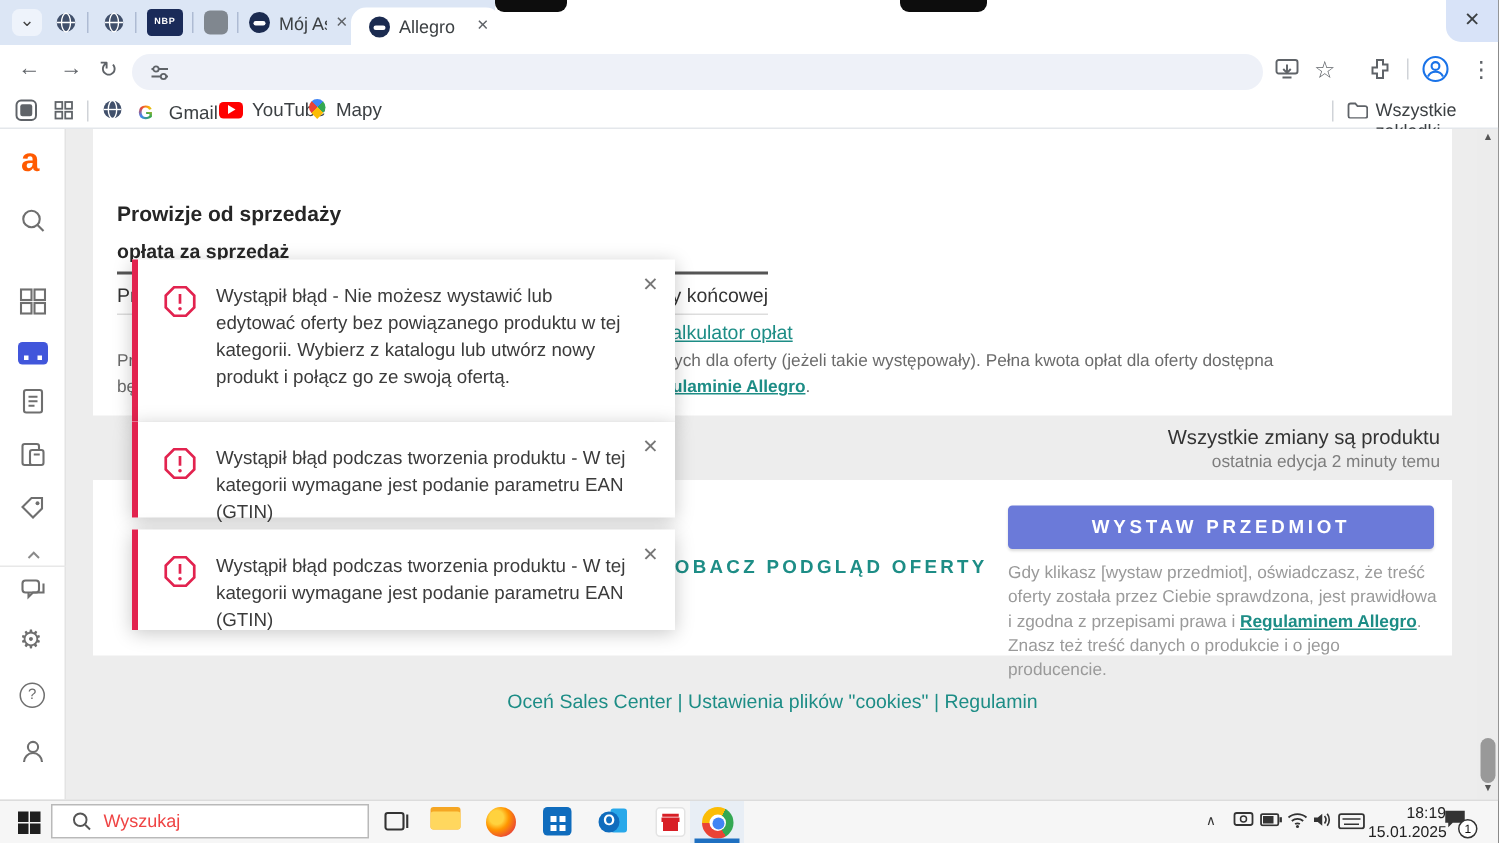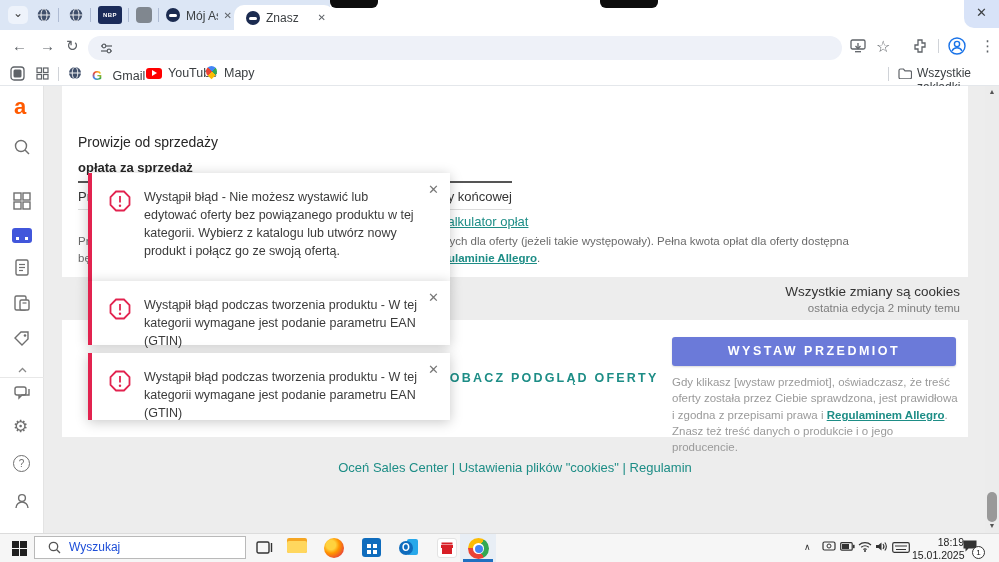--- a/index.html
+++ b/index.html
@@ -52,21 +52,21 @@
   .sidebar { left:0; top:86px; width:44px; height:447px; background:#fff; border-right:1px solid #e3e3e3; }
   .side-ico { left:13px; width:18px; height:18px; color:#6f6f6f; }
   .logo-a { left:14px; top:94px; font-size:22px; font-weight:bold; color:#ff5a00; }
   .active-nav { left:12px; top:228px; width:20px; height:15px; background:#4156db; border-radius:3px; }
   .active-nav::after { content:""; position:absolute; left:4px; top:9px; width:3px; height:3px;
     background:#fff; box-shadow:9px 0 0 #fff; }
   .side-div { left:0; top:377px; width:44px; height:1px; background:#e8e8e8; }
 
   .card { background:#fff; }
   .h1 { font-size:22px; font-weight:bold; color:#262626; }
-  .h2 { font-size:14px; font-weight:normal; color:#262626; }
+  .h2 { font-size:14px; font-weight:bold; color:#262626; }
   .h3 { font-size:13px; font-weight:bold; color:#262626; }
   .teal { color:#1d8d86; }
   .fee-line-dark { left:78px; top:181px; width:434px; height:2px; background:#555; }
   .fee-line-light { left:78px; top:209px; width:434px; height:1px; background:#ddd; }
   .fee-row { left:78px; top:189px; width:434px; display:flex; justify-content:space-between;
     font-size:13px; color:#333; }
   .link { color:#1d8d86; text-decoration:underline; }
   .note { left:78px; top:233px; width:884px; font-size:11.5px; color:#6b6b6b; line-height:1.5; }
 
   .saved-status { left:600px; top:284px; width:360px; text-align:right; font-size:13.5px; color:#333; font-weight:500; }
@@ -89,21 +89,21 @@
   .toast-ico { position:absolute; left:17px; top:17px; }
 
   
   .scrollbar { left:985px; top:86px; width:14px; height:447px; background:#ececec; }
   .scroll-arrow { left:985px; width:14px; text-align:center; font-size:7px; color:#555; }
   .scroll-thumb { left:987px; top:492px; width:10px; height:30px; background:#999; border-radius:5px; }
 
   
   .taskbar { left:0; top:533px; width:999px; height:29px; background:#f6f6f6; border-top:1px solid #dcdcdc; }
   .tb-search { left:34px; top:536px; width:212px; height:23px; background:#fff; border:1px solid #b9b9b9; }
-  .tb-search-text { font-size:12px; color:#1d4ed8; line-height:21px; }
+  .tb-search-text { font-size:12px; color:#ef4444; line-height:21px; }
   .tb-ico { top:538px; width:20px; height:20px; }
   .chrome-active { left:460px; top:534px; width:36px; height:28px; background:#e8eef5; }
   .chrome-underline { left:463px; top:559px; width:30px; height:3px; background:#1f70c1; }
   .chrome-ball { width:21px; height:21px; border-radius:50%;
     background:conic-gradient(from 150deg, #ea4335 0 120deg, #fbbc05 0 240deg, #34a853 0 360deg); position:relative; }
   .chrome-ball::before { content:""; position:absolute; left:5px; top:5px; width:11px; height:11px;
     border-radius:50%; background:#fff; }
   .chrome-ball::after { content:""; position:absolute; left:6.5px; top:6.5px; width:8px; height:8px;
     border-radius:50%; background:#4285f4; }
   .firefox-ball { width:20px; height:20px; border-radius:50%;
@@ -157,21 +157,21 @@
   <div class="abs tab-sep" style="left:158px;"></div>
 
   <div class="abs" style="left:164px;top:6px;width:68px;height:20px;">
     <div class="allegro-fav" style="position:absolute;left:2px;top:2px;"></div>
     <div class="tab-label" style="position:absolute;left:22px;top:3px;width:32px;">Mój Aso</div>
     <div class="tab-close" style="position:absolute;right:0;top:3px;">✕</div>
   </div>
 
   <div class="abs active-tab">
     <div class="allegro-fav" style="position:absolute;left:12px;top:6px;"></div>
-    <div class="tab-label" style="position:absolute;left:32px;top:6px;width:42px;">Znasz</div>
+    <div class="tab-label" style="position:absolute;left:32px;top:6px;width:42px;">Allegro</div>
     <div class="tab-close" style="position:absolute;right:8px;top:6px;">✕</div>
   </div>
 
   <div class="abs toolbar"></div>
   <div class="abs nav-ico" style="left:12px;top:37px;">←</div>
   <div class="abs nav-ico" style="left:40px;top:37px;">→</div>
   <div class="abs nav-ico" style="left:66px;top:37px;">↻</div>
   <div class="abs omnibox"></div>
   <svg class="abs" style="left:100px;top:42px;" width="13" height="13" viewBox="0 0 13 13">
     <line x1="1" y1="4" x2="12" y2="4" stroke="#5f6368" stroke-width="1.3"></line>
@@ -285,21 +285,21 @@
     <span>Prowizja od sprzedaży</span>
     <span>ceny końcowej</span>
   </div>
   <div class="abs fee-line-light"></div>
   <div class="abs link" style="left:441px;top:214px;font-size:13px;">kalkulator opłat</div>
   <div class="abs note">
     <span>Prezentowana kwota nie uwzględnia wcześniejszych opłat zarejestrowanych dla oferty (jeżeli takie występowały). Pełna kwota opłat dla oferty dostępna</span><br>
     <span>będzie po zakończeniu oferty. Zasady naliczania opłat opisane są w </span><span class="link" style="font-weight:bold;">Regulaminie Allegro</span><span>.</span>
   </div>
 
-  <div class="abs saved-status">Wszystkie zmiany są cookies</div>
+  <div class="abs saved-status">Wszystkie zmiany są produktu</div>
   <div class="abs saved-sub">ostatnia edycja 2 minuty temu</div>
 
   <div class="abs card" style="left:62px;top:320px;width:906px;height:117px;"></div>
   <div class="abs preview-link">ZOBACZ PODGLĄD OFERTY</div>
   <div class="abs submit-btn">WYSTAW PRZEDMIOT</div>
   <div class="abs disclaimer">
     <span>Gdy klikasz [wystaw przedmiot], oświadczasz, że treść oferty została przez Ciebie sprawdzona, jest prawidłowa i zgodna z przepisami prawa i </span><span class="link">Regulaminem Allegro</span><span>. Znasz też treść danych o produkcie i o jego producencie.</span>
   </div>
 
   <div class="abs footer">

